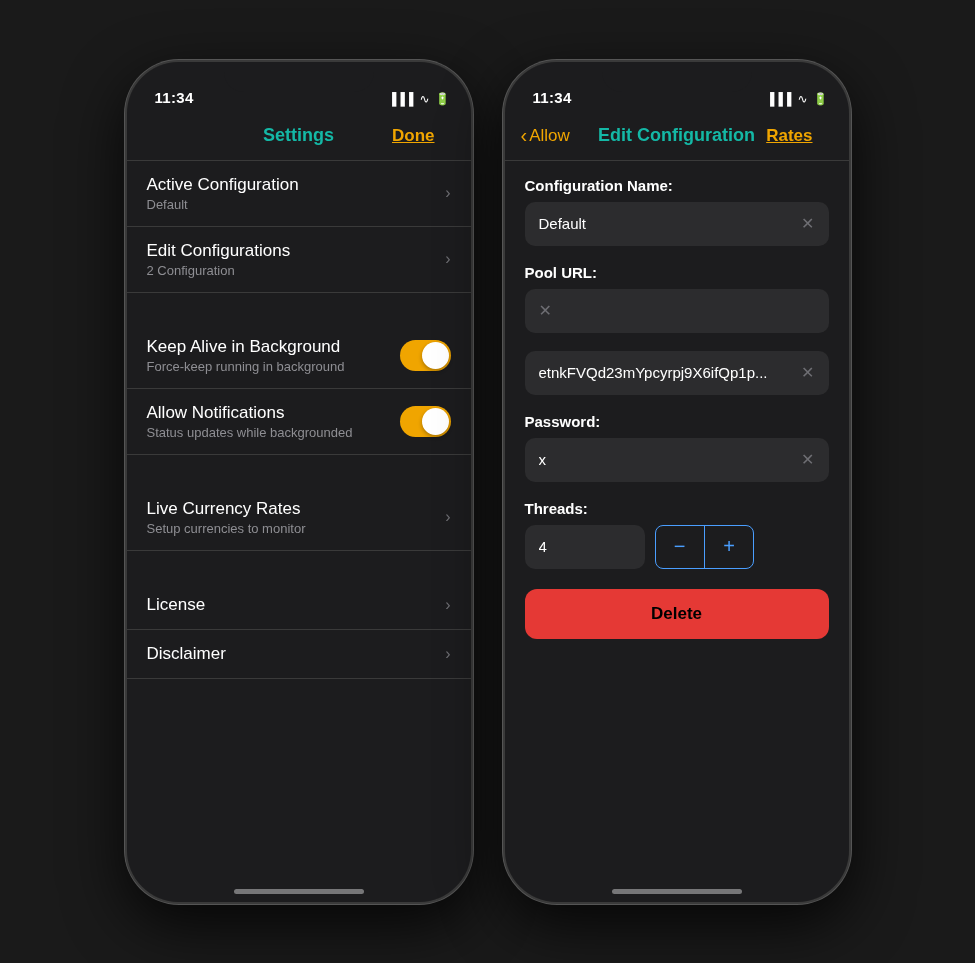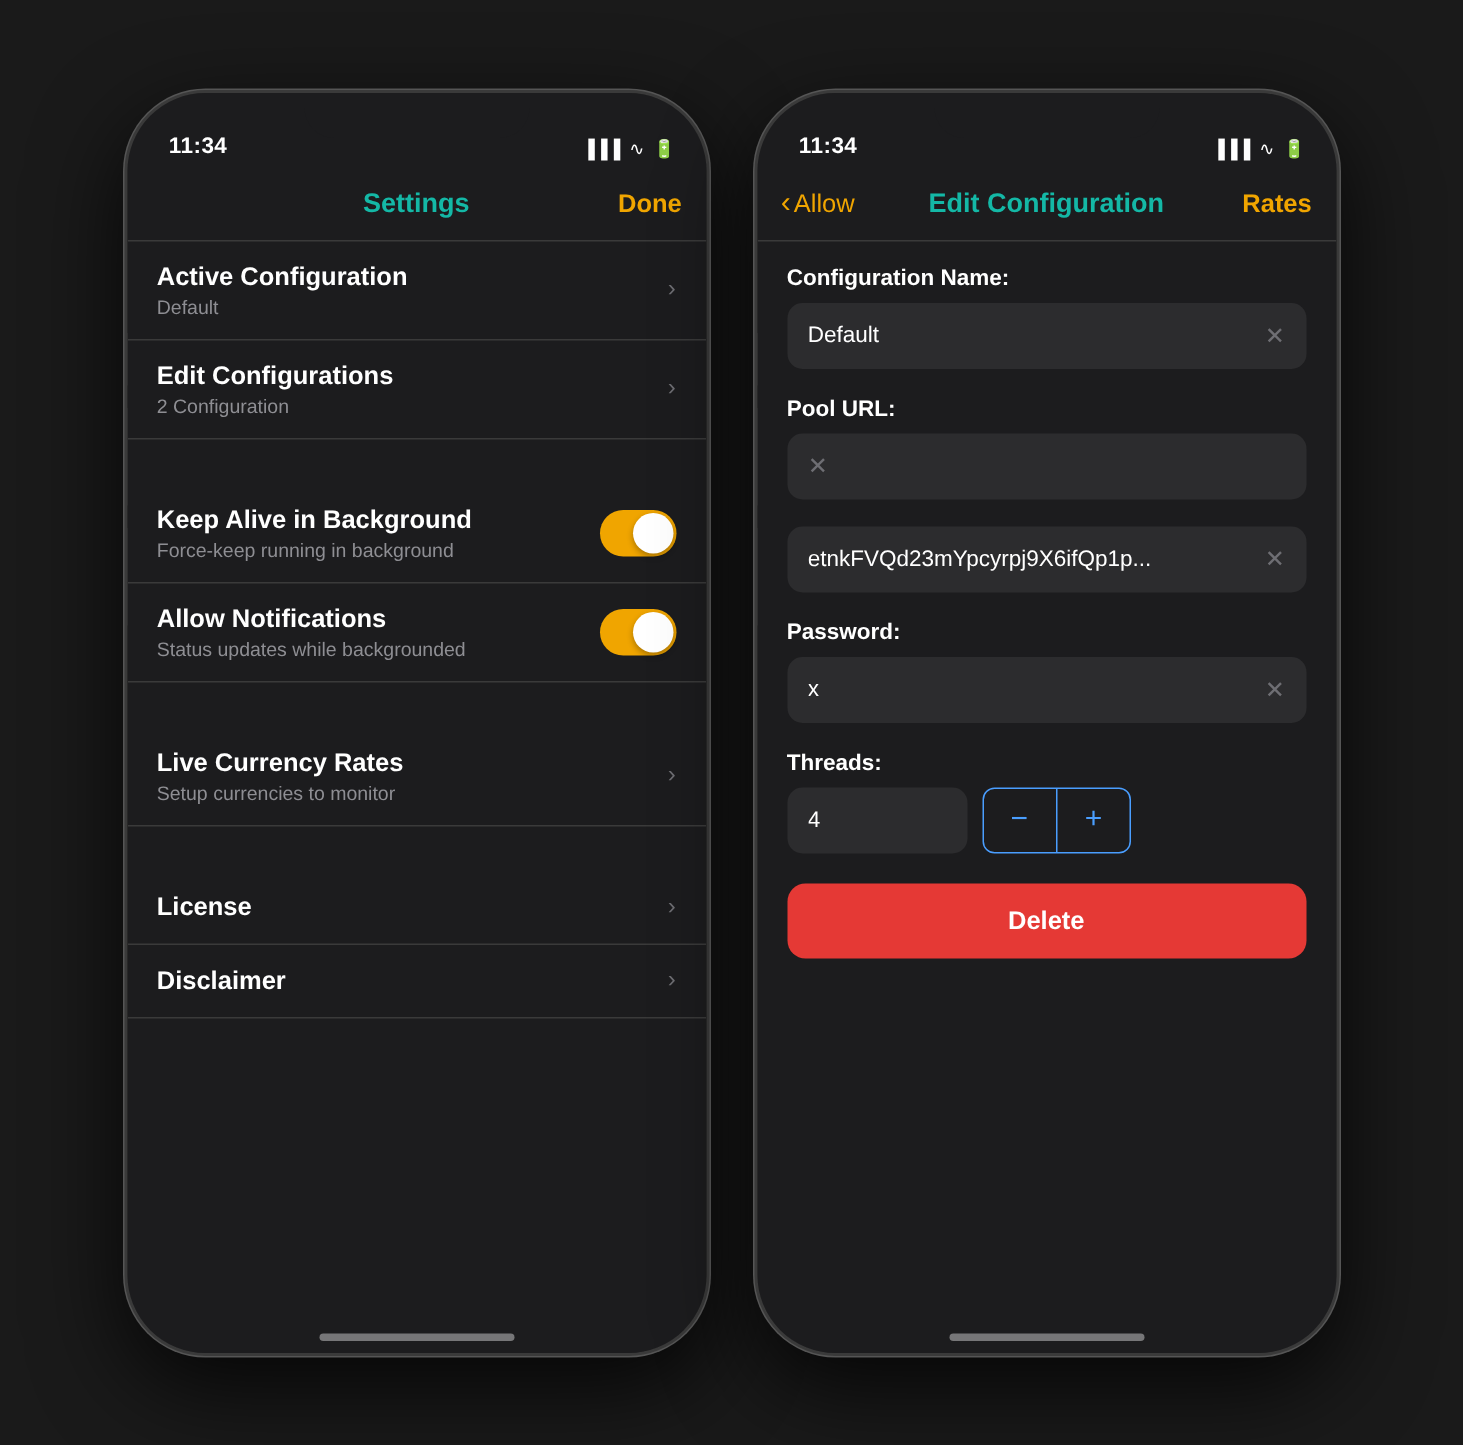--- a/index.html
+++ b/index.html
@@ -9,21 +9,21 @@
       justify-content: center;
       align-items: center;
       min-height: 963px;
       width: 975px;
       font-family: -apple-system, 'SF Pro Display', 'Helvetica Neue', Arial, sans-serif;
       gap: 30px;
     }
 
     
     .phone {
-      width: 390px;
+      width: 348px;
       height: 844px;
       background: #1c1c1e;
       border-radius: 54px;
       border: 2px solid #3a3a3a;
       box-shadow:
         0 0 0 1px #555,
         inset 0 0 0 2px #2a2a2a,
         0 20px 60px rgba(0,0,0,0.8);
       position: relative;
       overflow: hidden;
@@ -140,25 +140,26 @@
 
     .nav-title {
       font-size: 18px;
       font-weight: 600;
       color: #14b8a6;
       text-align: center;
     }
 
     .nav-action {
       position: absolute;
-      right: 16px;
+      right: 36px;
       font-size: 17px;
       font-weight: 600;
       color: #f0a500;
       cursor: pointer;
+      text-decoration: underline;
     }
 
     .nav-back {
       position: absolute;
       left: 16px;
       font-size: 17px;
       color: #f0a500;
       cursor: pointer;
       display: flex;
       align-items: center;
@@ -192,21 +193,21 @@
       cursor: pointer;
     }
 
     .settings-item-content {
       flex: 1;
     }
 
     .settings-item-title {
       font-size: 17px;
       color: #fff;
-      font-weight: 700;
+      font-weight: 400;
     }
 
     .settings-item-subtitle {
       font-size: 13px;
       color: #8e8e93;
       margin-top: 2px;
     }
 
     .settings-item-right {
       display: flex;
@@ -350,21 +351,21 @@
       display: flex;
       align-items: center;
       justify-content: center;
       margin-top: 20px;
       cursor: pointer;
     }
 
     .delete-btn-text {
       font-size: 17px;
       font-weight: 600;
-      color: #ffffff;
+      color: #000000;
     }
   </style>
 </head>
 <body>
 
 <div class="phone">
   <div class="phone-left-btn"></div>
   <div class="phone-left-btn2"></div>
   <div class="phone-left-btn3"></div>
   <div class="phone-right-btn"></div>

